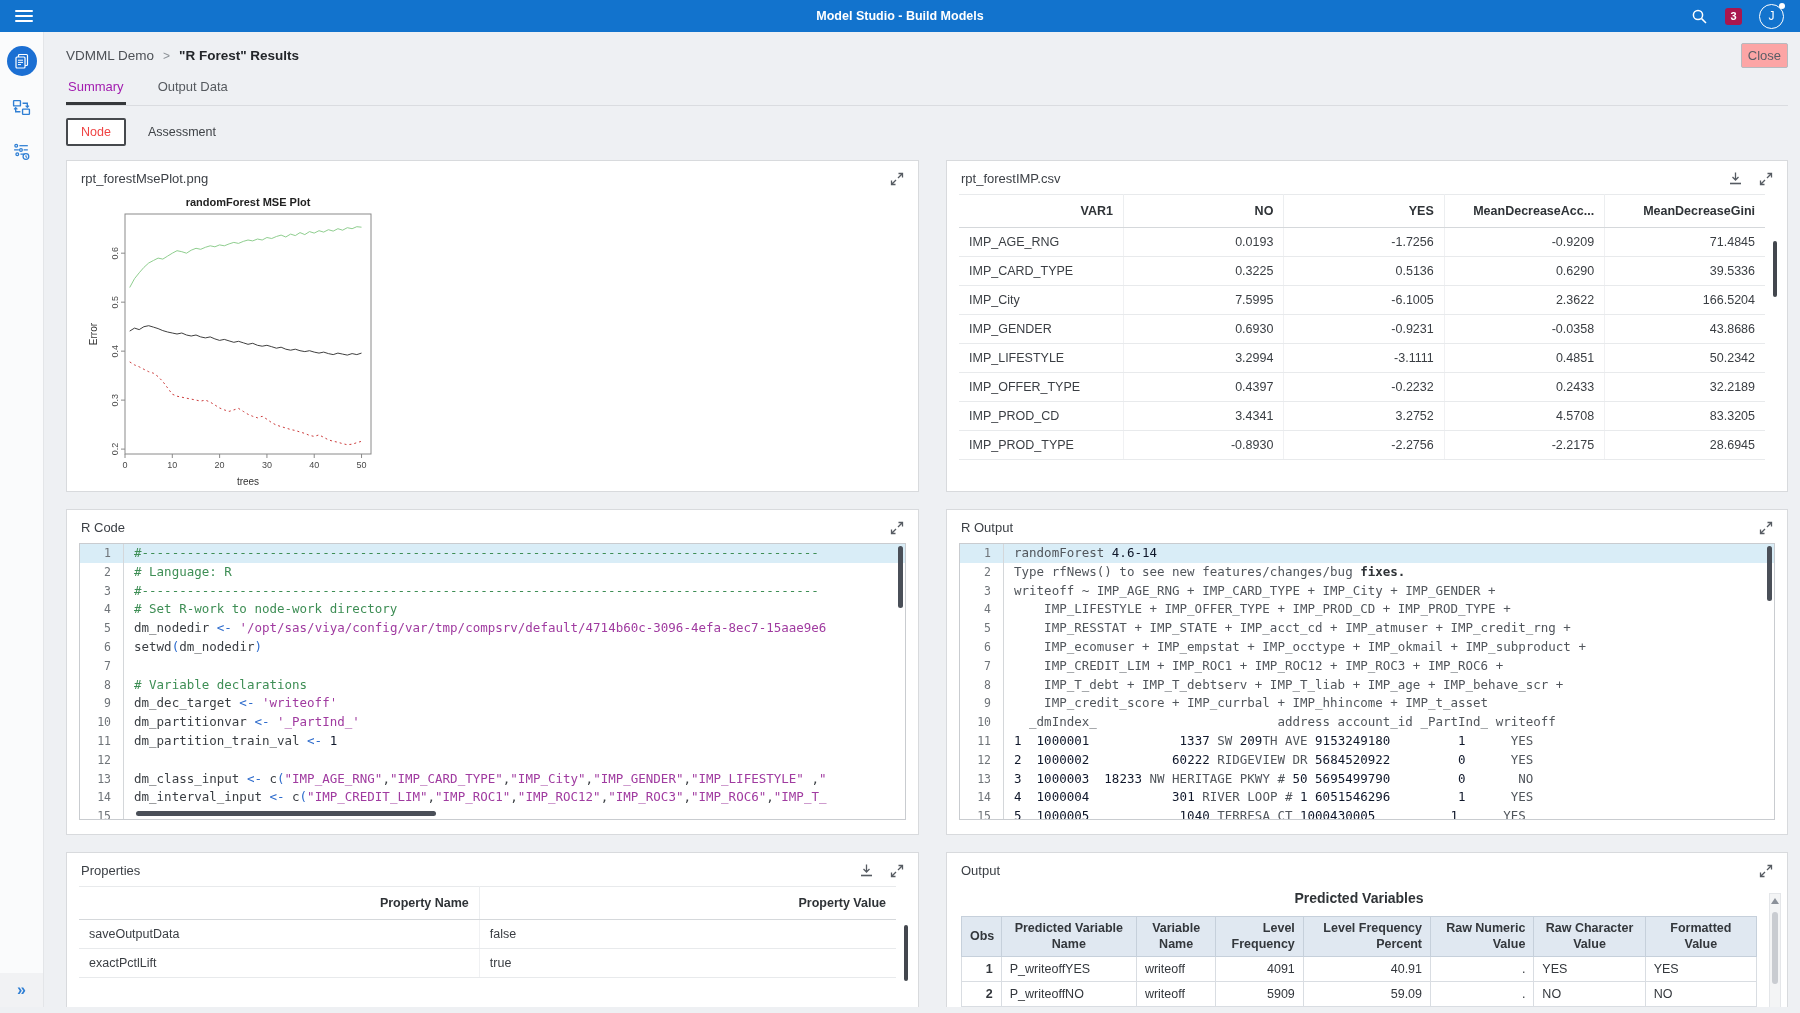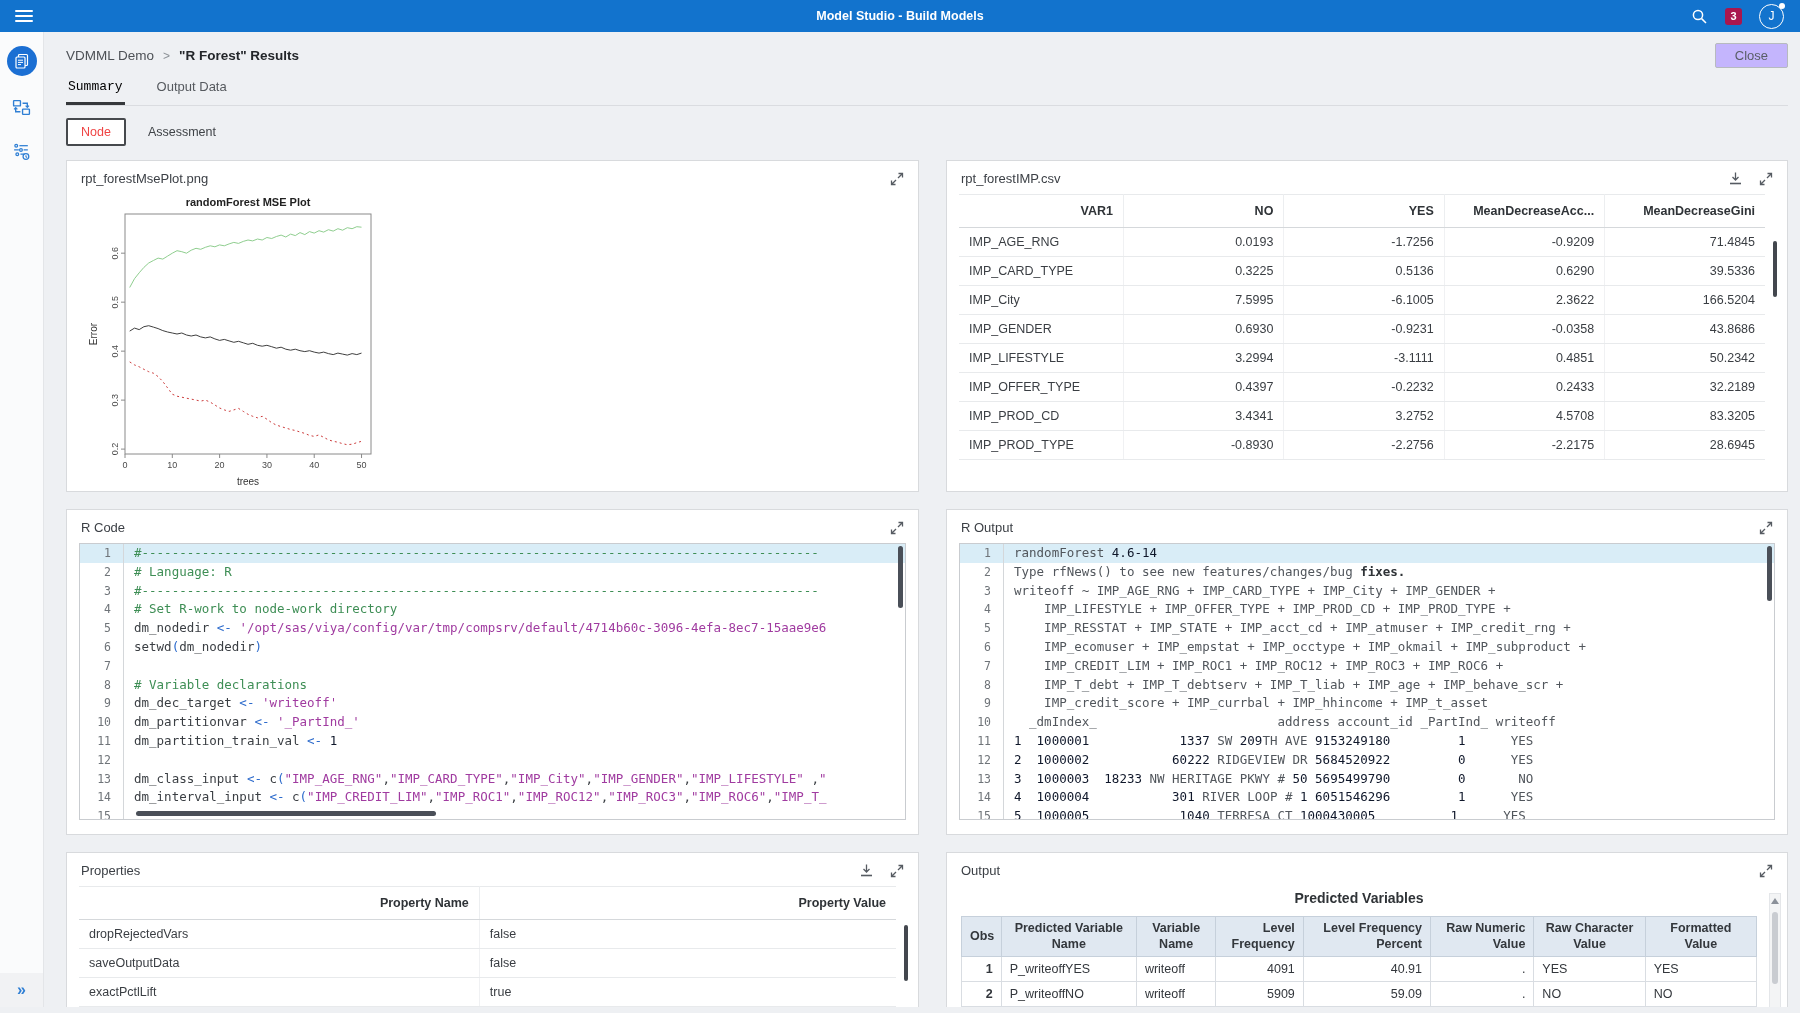--- a/index.html
+++ b/index.html
@@ -21,25 +21,25 @@
   .sidebar { width:44px; background:#fafbfc; border-right:1px solid #e3e5e8; display:flex; flex-direction:column;
              align-items:center; padding-top:14px; gap:22px; position:relative; flex:none; }
   .side-active { width:30px; height:30px; border-radius:50%; background:#1b6fd3; display:flex; align-items:center;
                  justify-content:center; cursor:pointer; }
   .side-btn { cursor:pointer; background:none; border:none; }
   .side-expander { position:absolute; bottom:0; left:0; right:0; height:34px; background:#f1f2f4; display:flex;
                    align-items:center; justify-content:center; color:#2f7fd4; font-size:16px; font-weight:bold; cursor:pointer; }
   .main { flex:1; padding:0 12px 0 22px; position:relative; overflow:hidden; }
   .crumb-row { padding-top:16px; font-size:13.5px; color:#4d5156; display:flex; gap:9px; align-items:center; }
   .crumb-current { font-weight:bold; color:#23262a; }
-  .close-btn { position:absolute; top:11px; right:12px; background:#c4b5fd; border:1px solid #b7babf; border-radius:2px;
-               color:#595e66; font-size:13px; padding:4px 19px; cursor:pointer; font-family:inherit; }
+  .close-btn { position:absolute; top:11px; right:12px; background:#fca5a5; border:1px solid #b7babf; border-radius:2px;
+               color:#595e66; font-size:13px; padding:4px 6px; cursor:pointer; font-family:inherit; }
   .tabs-row { margin-top:16px; border-bottom:1px solid #dadce0; display:flex; gap:30px; font-size:13px; color:#55595e; }
   .tab { padding:0 2px 8px; cursor:pointer; }
-  .tab.active { color:#000000; border-bottom:3px solid #35383b;font-family:Liberation Mono, monospace; }
+  .tab.active { color:#a21caf; border-bottom:3px solid #35383b; }
   .subtabs-row { margin-top:12px; display:flex; align-items:center; gap:22px; font-size:12.5px; color:#3f4347; }
   .node-btn { border:2px solid #46494d; background:#fff; padding:5px 13px; border-radius:2px; font-size:12.5px;
               color:#ef4444; cursor:pointer; font-family:inherit; }
   .subtab-plain { cursor:pointer; }
   
   .grid { margin-top:14px; display:grid; grid-template-columns:853px 842px; column-gap:27px;
           grid-template-rows:332px 326px 320px; row-gap:17px; }
   .panel { background:#fff; border:1px solid #d8dadd; position:relative; overflow:hidden; }
   .phead { display:flex; align-items:center; padding:10px 14px 8px; }
   .ptitle { font-size:13px; color:#3c4046; }
@@ -384,24 +384,20 @@
         <div class="dtable-wrap">
           <table class="dtable">
             <thead>
                 <tr id="prop-head">
                   <th style="width: 49%;">Property Name</th>
                   <th style="width: 51%;">Property Value</th>
                 </tr>
               </thead>
             <tbody id="prop-body">
                 <tr>
-                  <td>dropRejectedVars</td>
-                  <td>false</td>
-                </tr>
-                <tr>
                   <td>saveOutputData</td>
                   <td>false</td>
                 </tr>
                 <tr>
                   <td>exactPctlLift</td>
                   <td>true</td>
                 </tr>
               </tbody>
           </table>
         </div>

